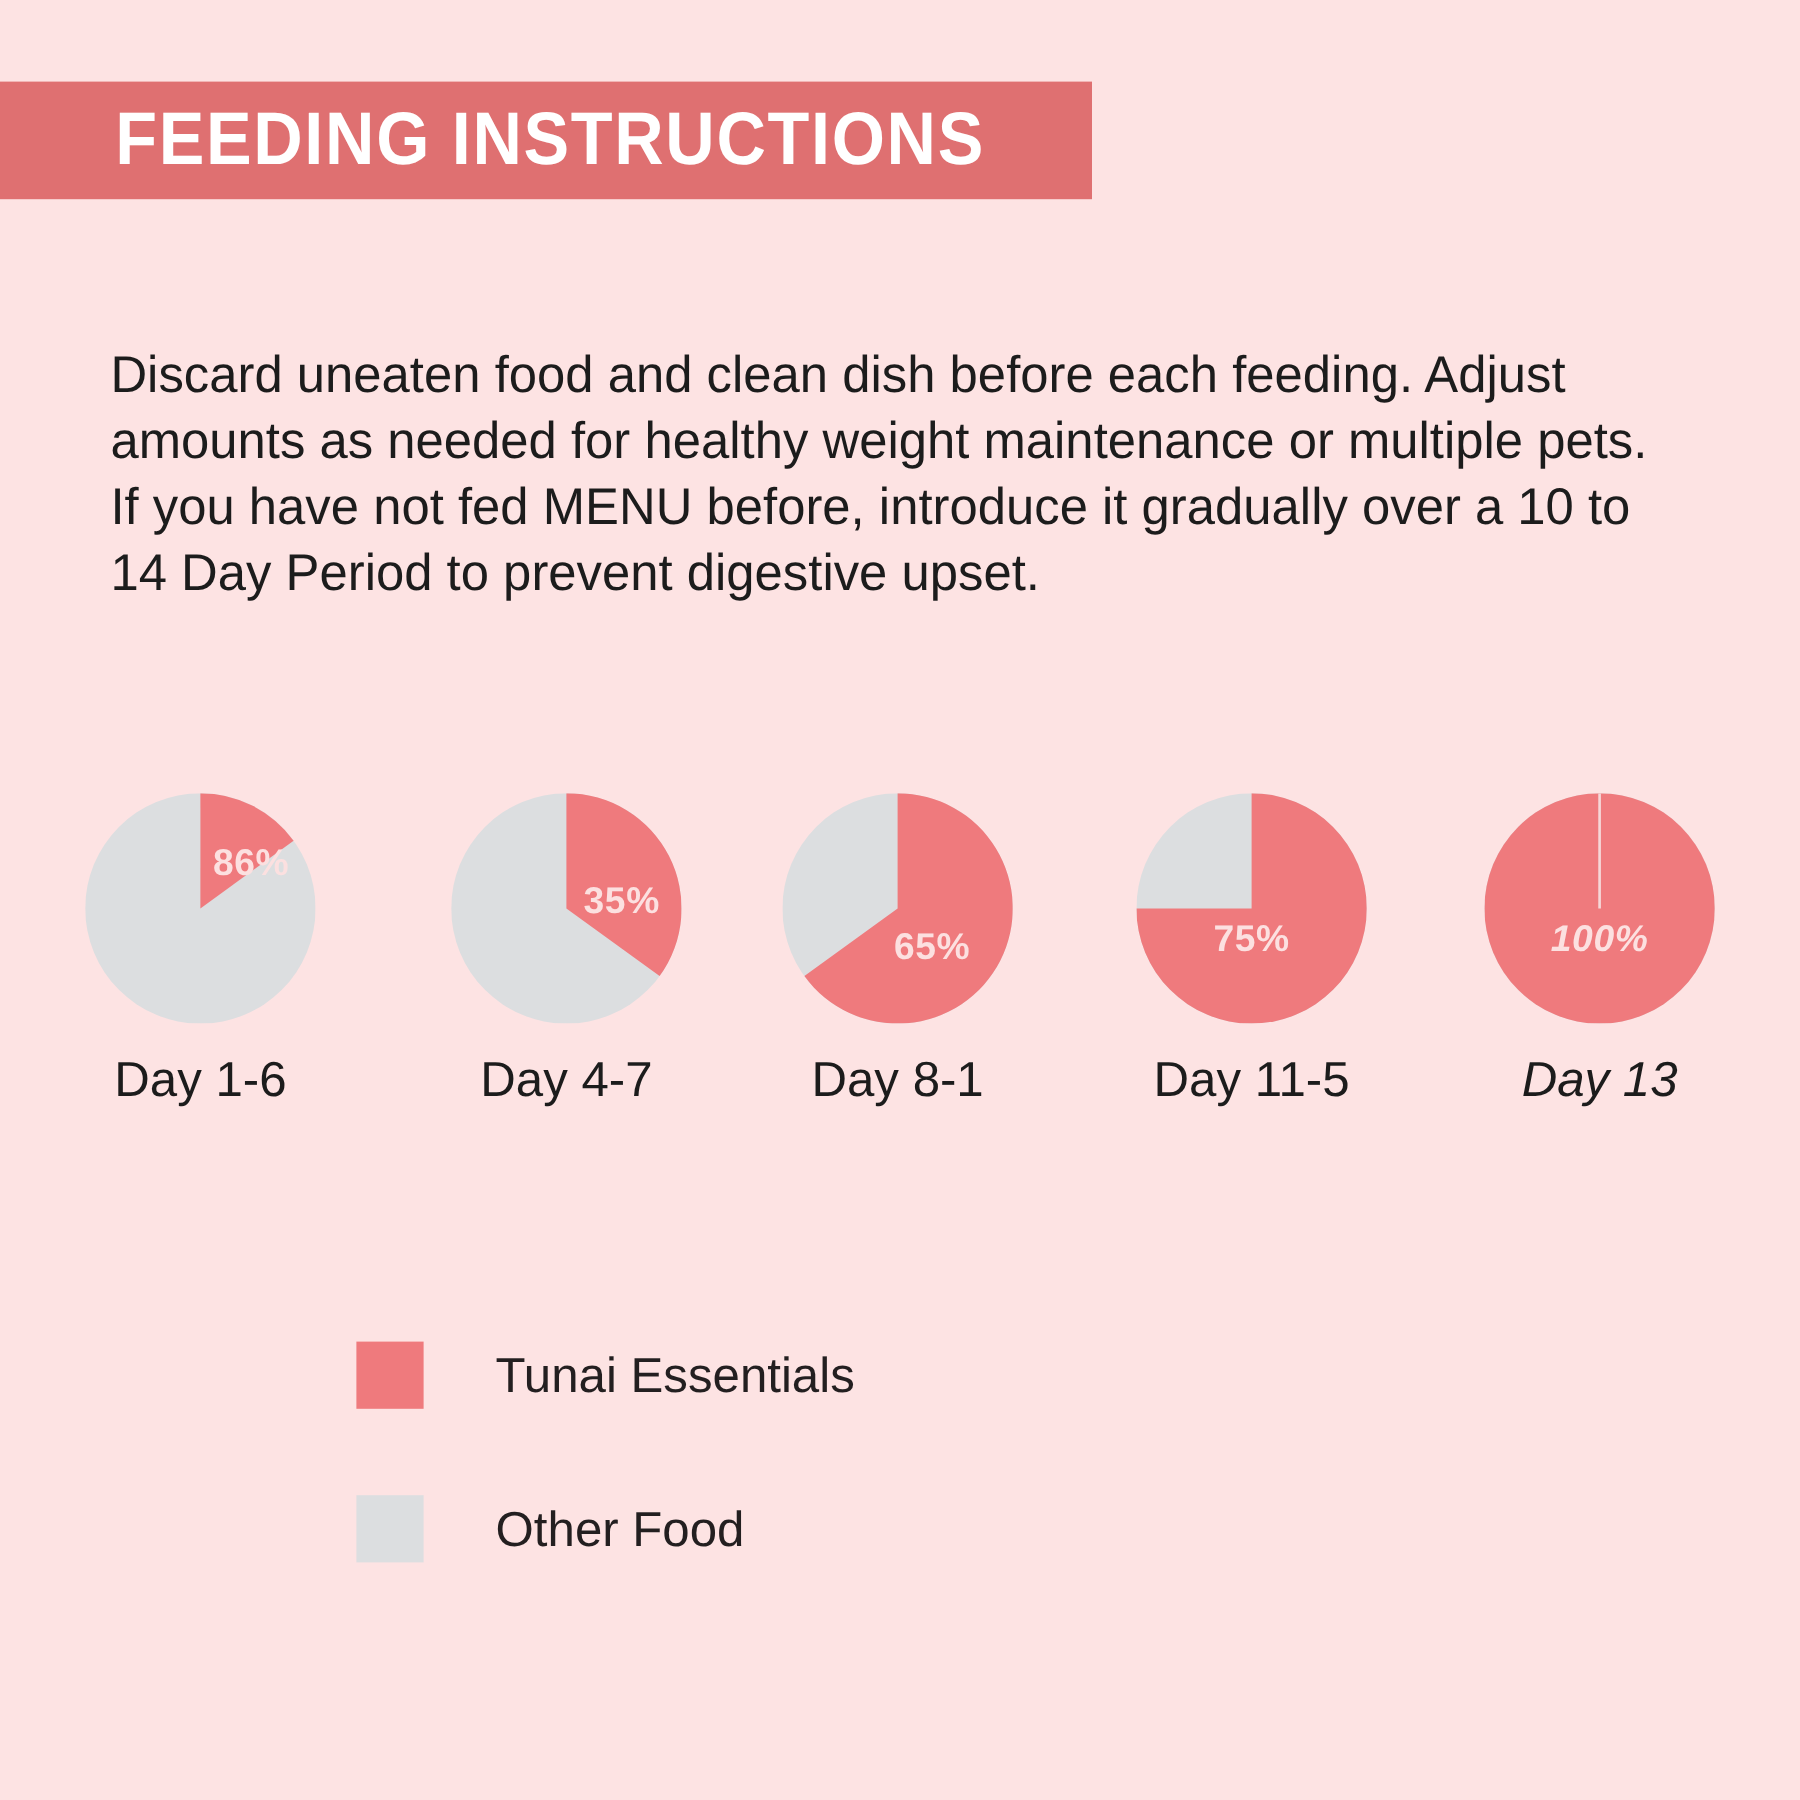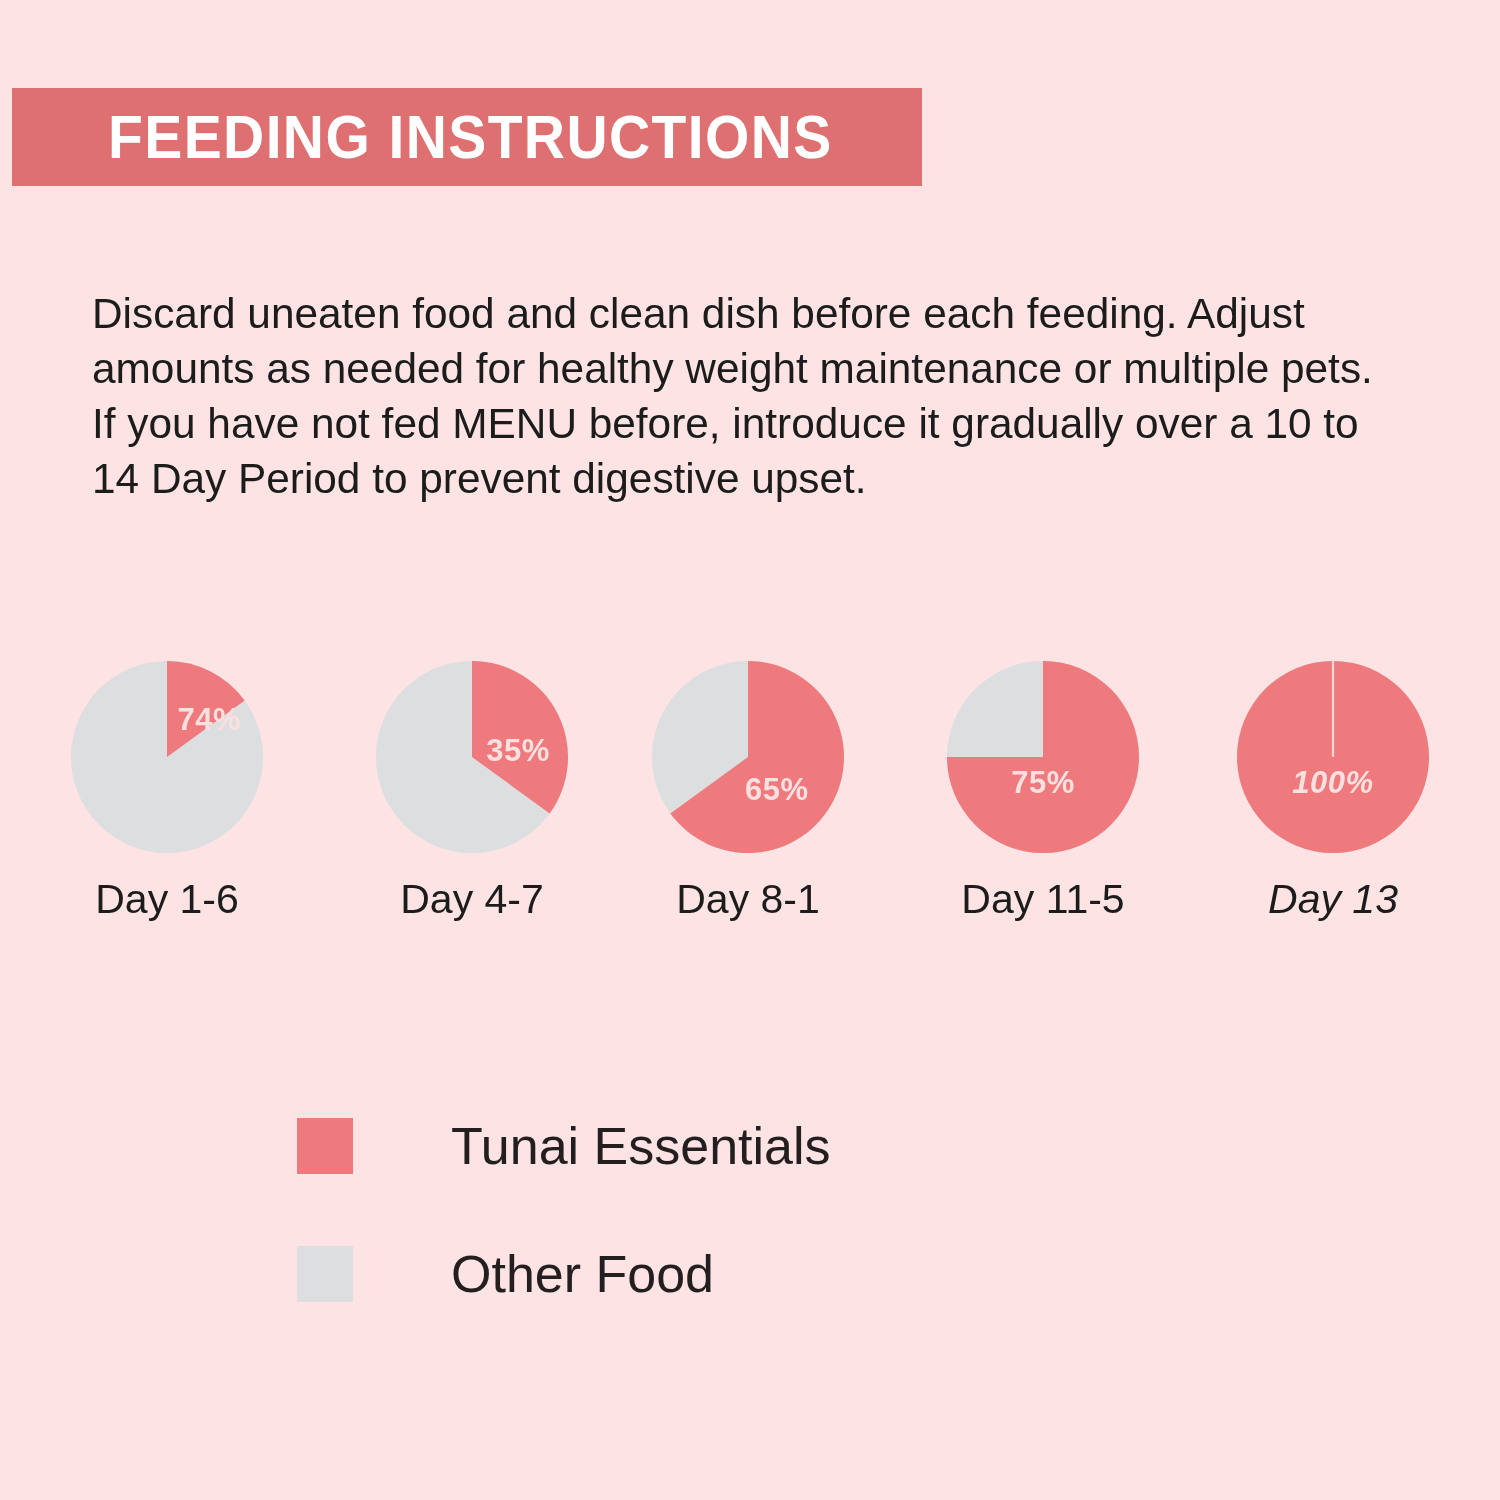--- a/index.html
+++ b/index.html
@@ -11,28 +11,27 @@
     height: 1500px;
     background: #fde3e3;
     font-family: "Liberation Sans", sans-serif;
     overflow: hidden;
     position: relative;
   }
 
   
   #header-banner {
     position: absolute;
-    left: 12px;
+    left: 0;
     top: 68px;
     width: 910px;
     height: 98px;
     background: #df7071;
     display: flex;
     align-items: center;
-    margin-top: 20px;
   }
   #header-title {
     color: #ffffff;
     font-family: "Liberation Sans Narrow", "Liberation Sans", sans-serif;
     font-size: 62px;
     font-weight: bold;
     letter-spacing: 1.5px;
     margin-left: 96px;
     transform: scaleX(0.92);
     transform-origin: left center;
@@ -108,45 +107,45 @@
     display: flex;
     align-items: center;
     height: 128px;
   }
   .legend-swatch {
     width: 56px;
     height: 56px;
     flex: 0 0 56px;
   }
   .legend-label {
-    margin-left: 98px;
+    margin-left: 60px;
     color: #231f20;
     font-family: "Liberation Sans", sans-serif;
-    font-size: 52px;
+    font-size: 41px;
     line-height: 1;
     white-space: nowrap;
   }
 </style>
 </head>
 <body style="background: rgb(253, 227, 227);">
 
 <div id="header-banner" style="background: rgb(223, 112, 113);">
   <div id="header-title" style="color: rgb(255, 255, 255);">FEEDING INSTRUCTIONS</div>
 </div>
 
 <p id="instructions-paragraph">Discard uneaten food and clean dish before each feeding. Adjust amounts as needed for healthy weight maintenance or multiple pets. If you have not fed MENU before, introduce it gradually over a 10 to 14 Day Period to prevent digestive upset.</p>
 
 <div id="pie-row">
     <div class="pie-cell" style="left: 71px;">
       <div class="pie-wrap">
         <svg class="pie-svg" viewBox="0 0 192 192">
           <circle cx="96" cy="96" r="96" fill="#dcdee0"></circle>
           <path d="M 96 96 L 96 0 A 96 96 0 0 1 173.666 39.573 Z" fill="#ef7a7d"></path>
         </svg>
-        <span class="pie-value" style="color: rgb(252, 224, 224); left: 138.24px; top: 57.6px;">74%</span>
+        <span class="pie-value" style="color: rgb(252, 224, 224); left: 138.24px; top: 57.6px;">86%</span>
       </div>
       <div class="pie-label">Day 1-6</div>
     </div>
     <div class="pie-cell" style="left: 376px;">
       <div class="pie-wrap">
         <svg class="pie-svg" viewBox="0 0 192 192">
           <circle cx="96" cy="96" r="96" fill="#dcdee0"></circle>
           <path d="M 96 96 L 96 0 A 96 96 0 0 1 173.666 152.427 Z" fill="#ef7a7d"></path>
         </svg>
         <span class="pie-value" style="color: rgb(252, 224, 224); left: 142.08px; top: 89.28px;">35%</span>

